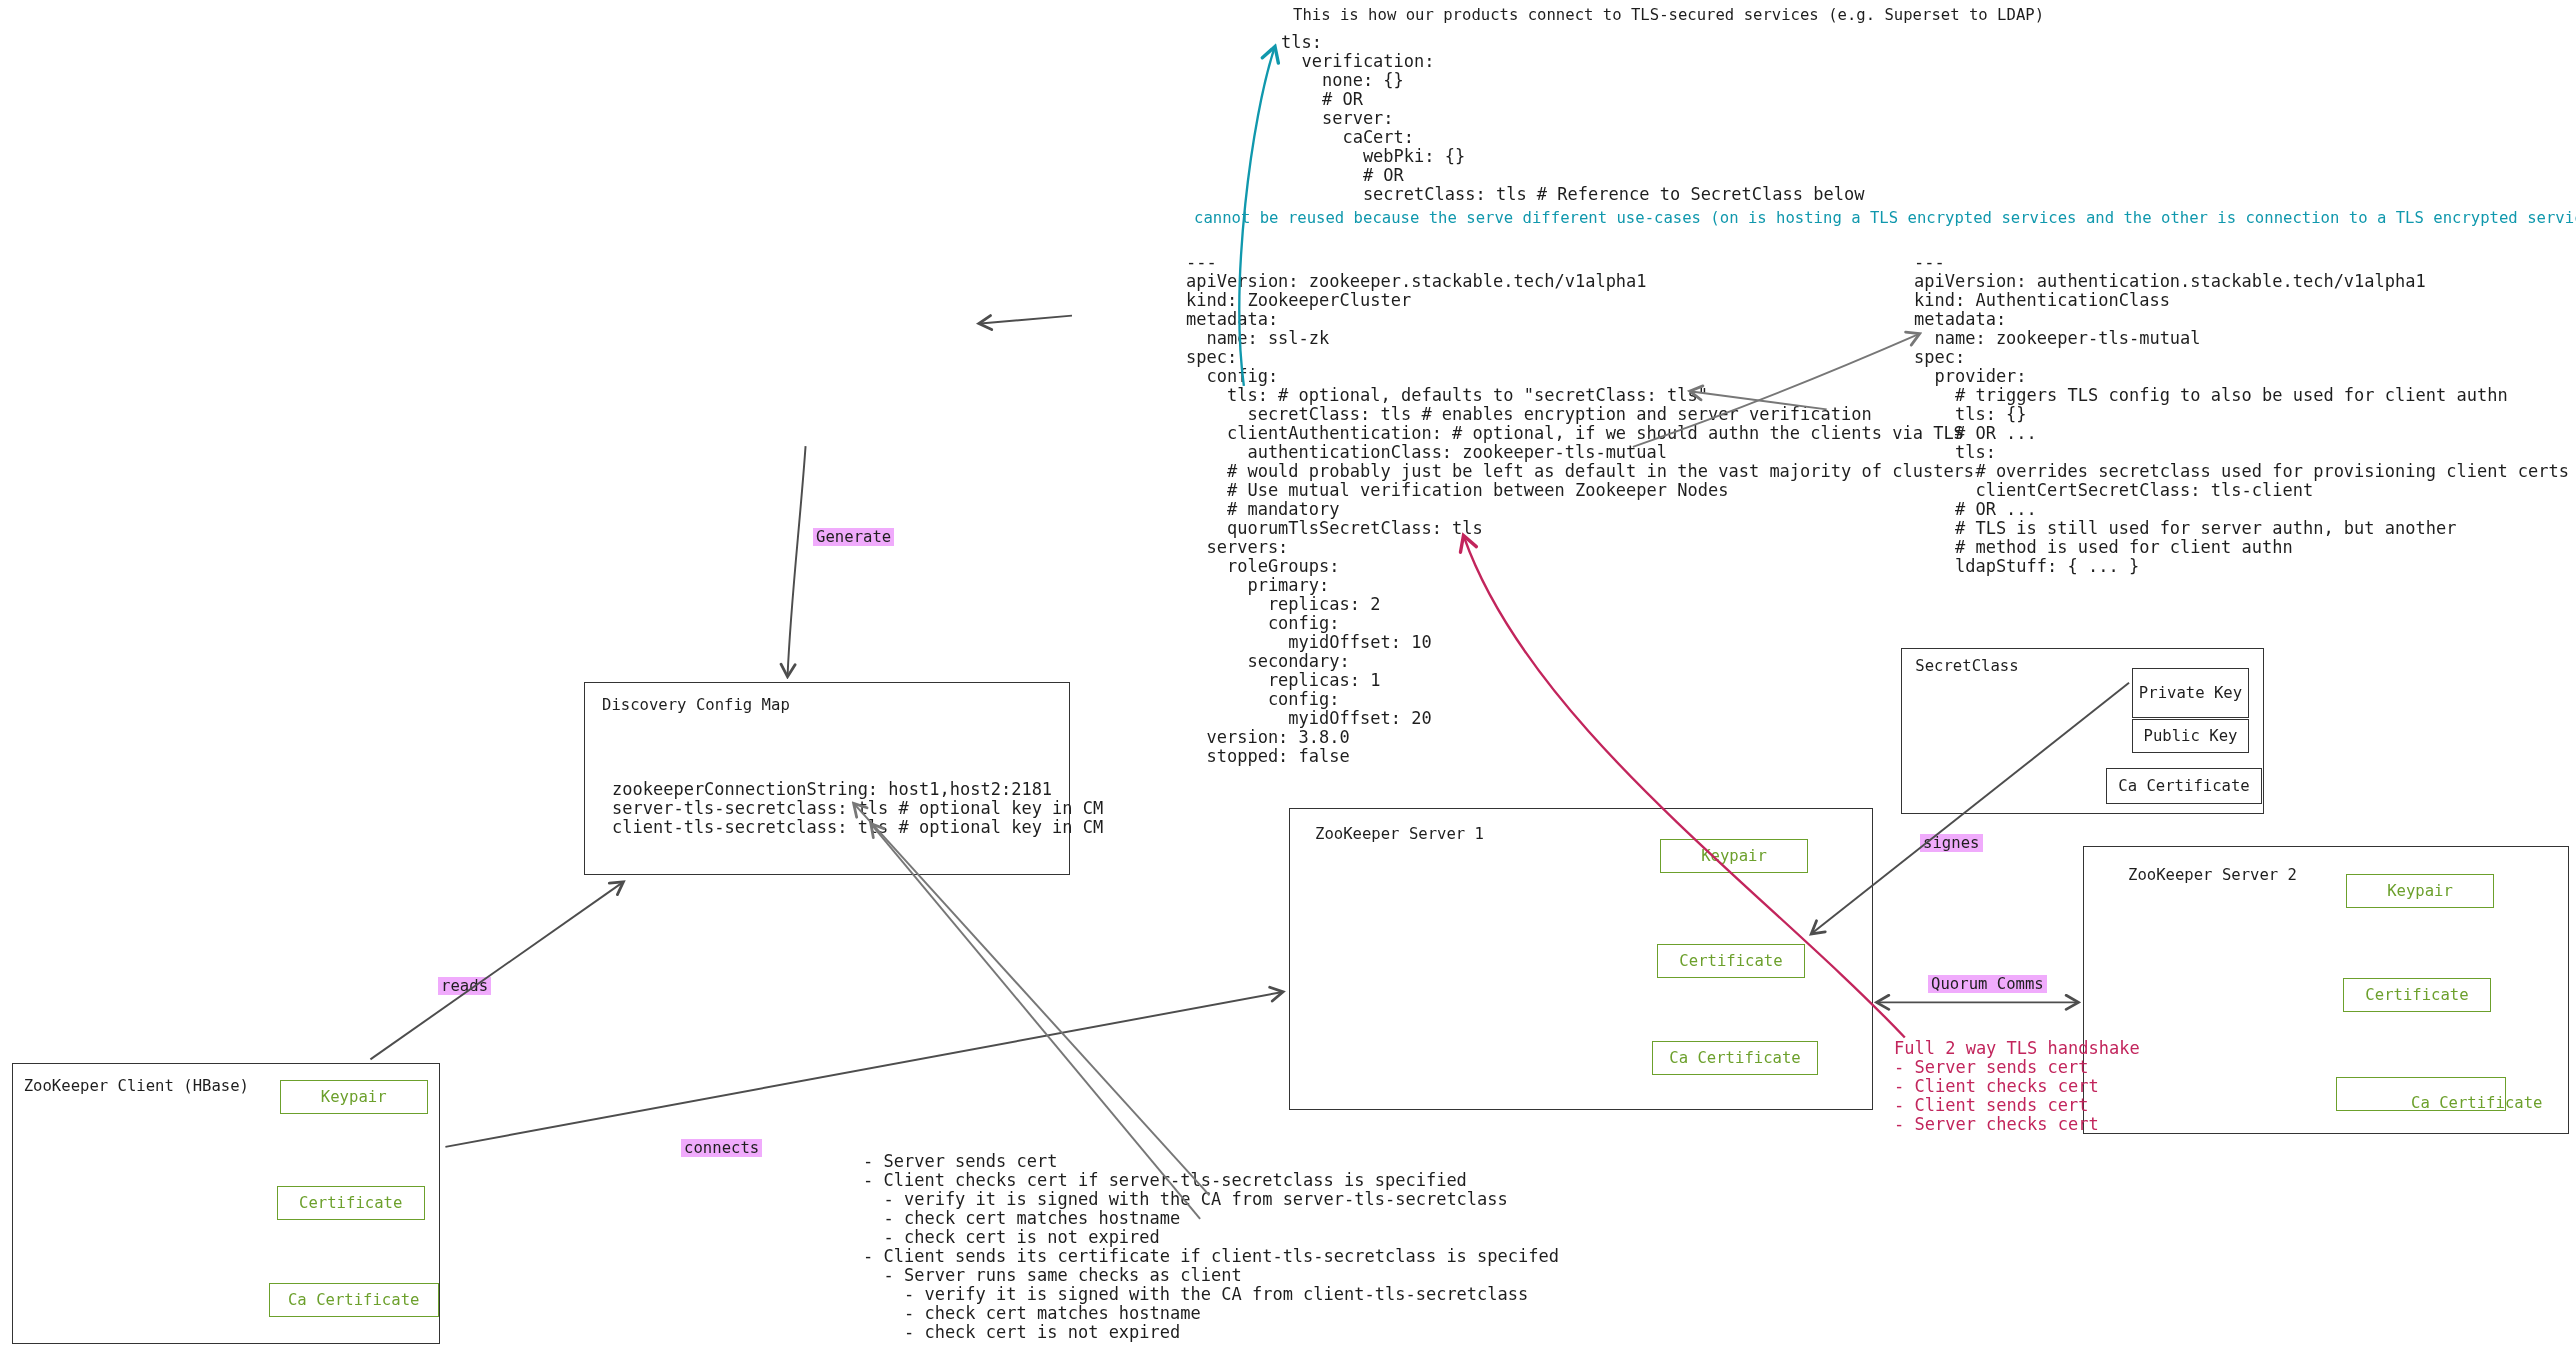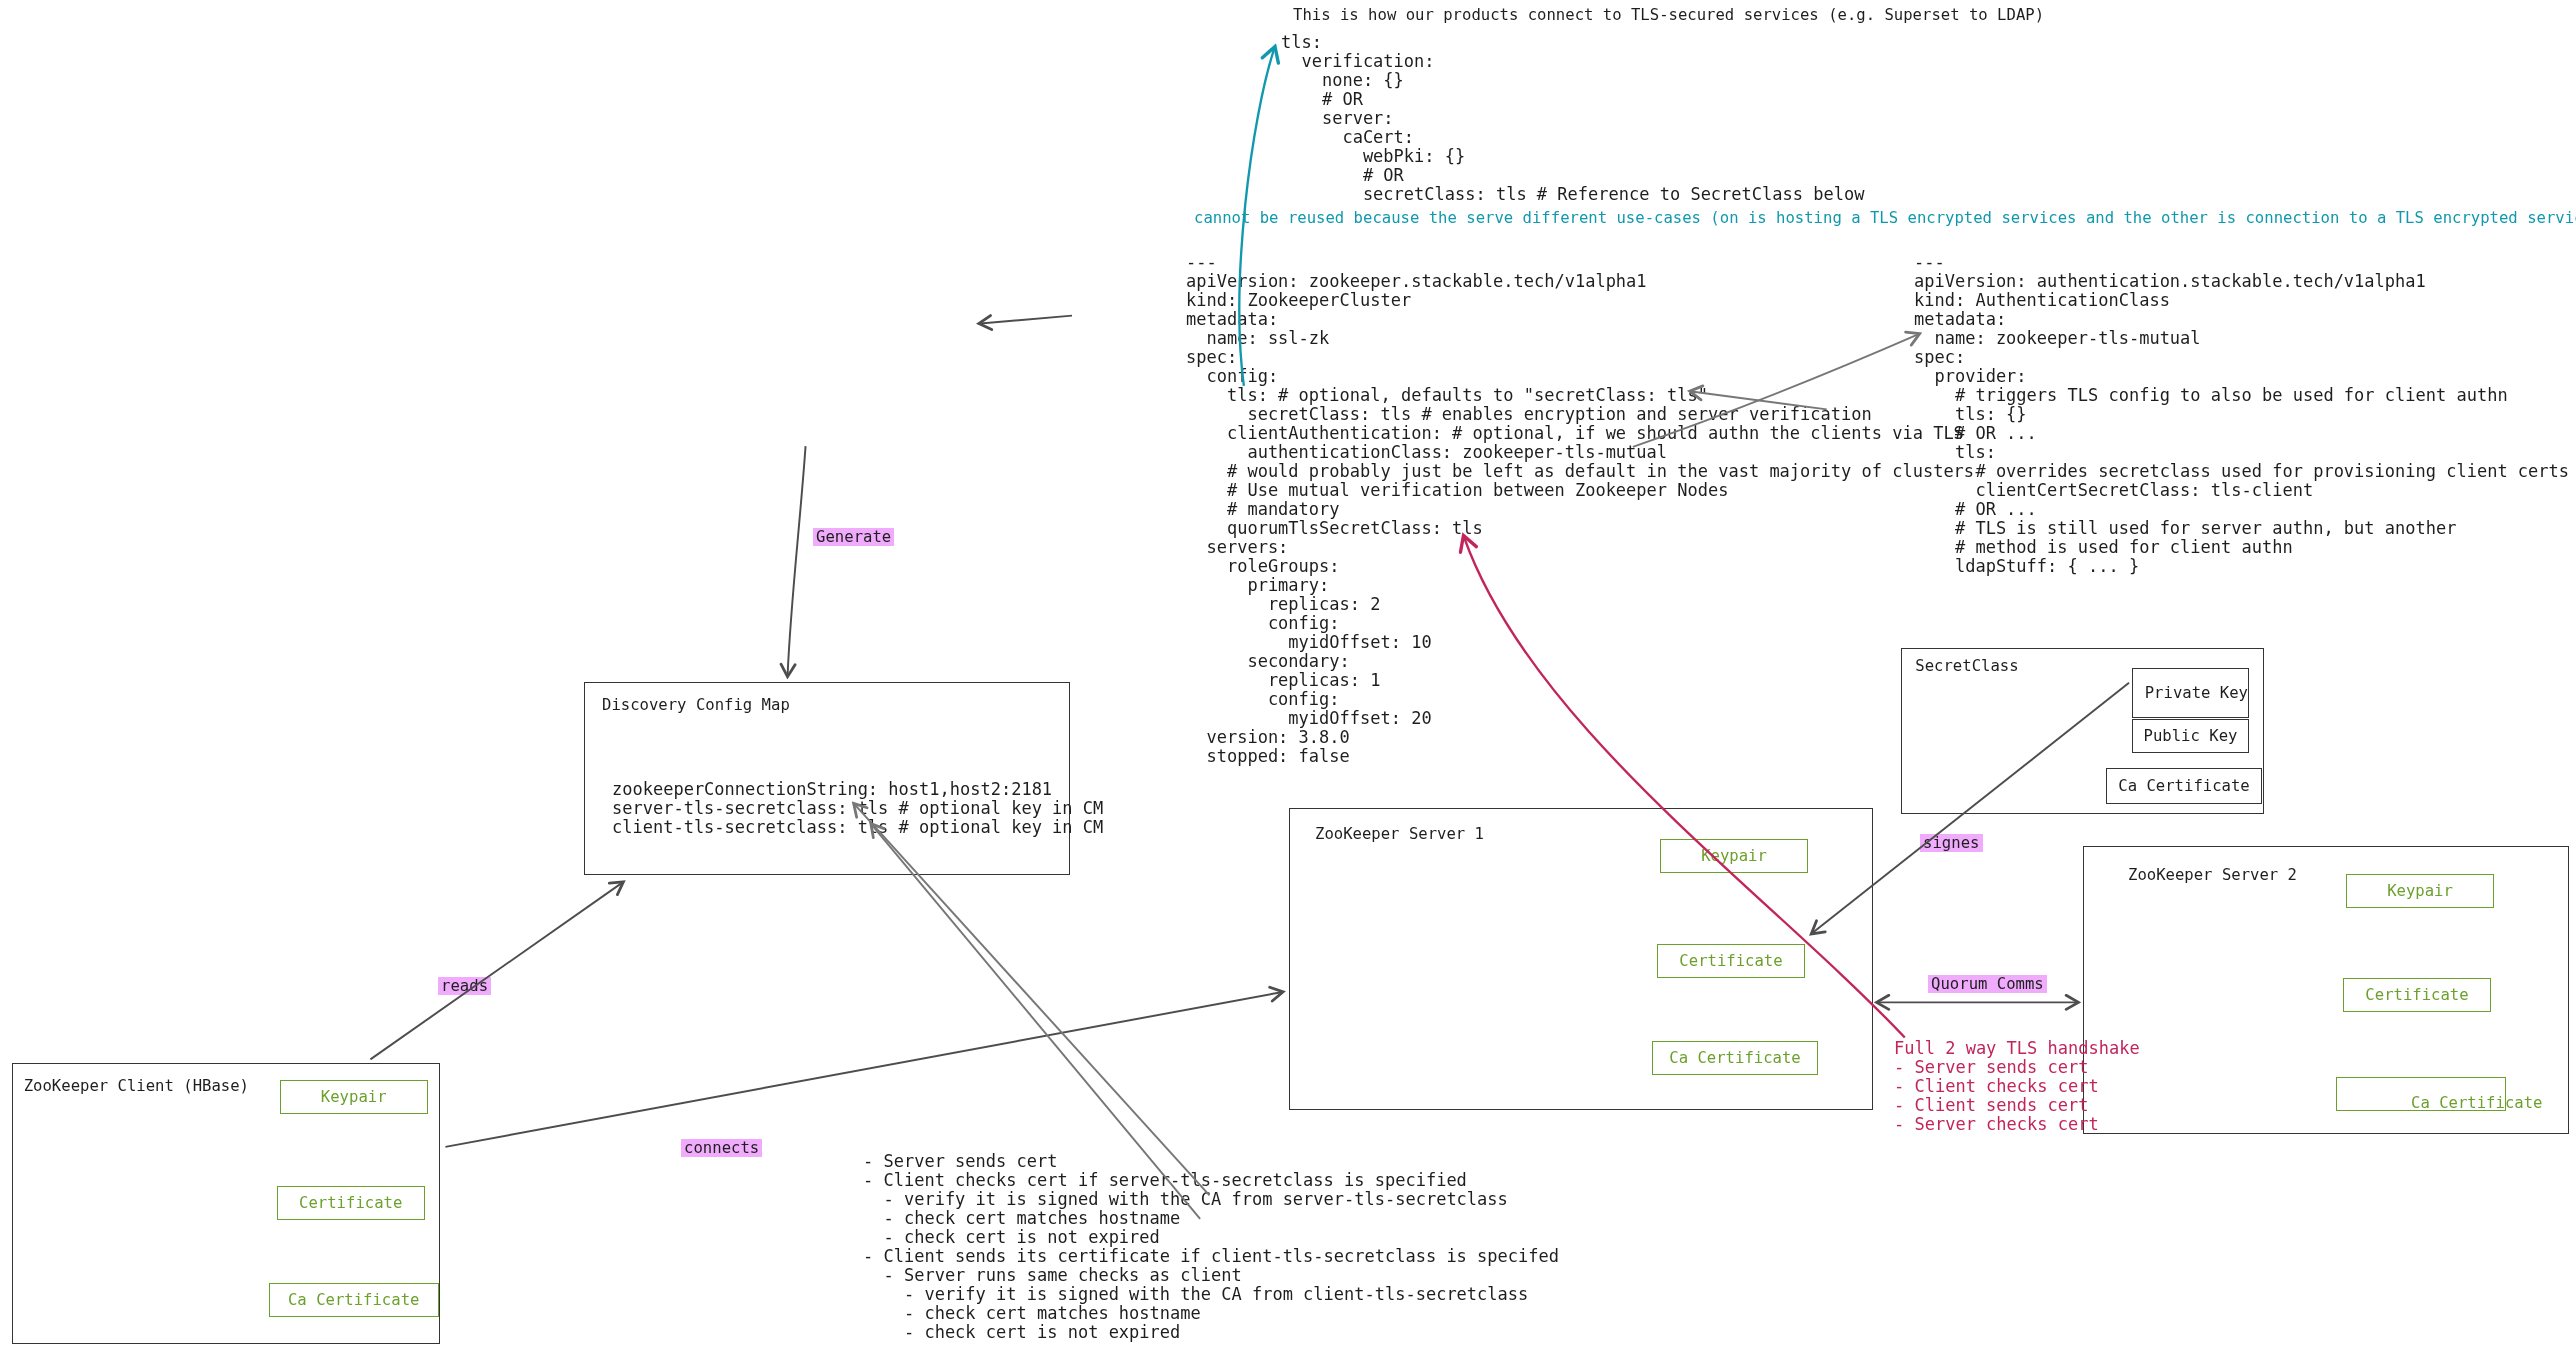--- a/index.html
+++ b/index.html
@@ -180,21 +180,21 @@
     <div class="chip" style="left:259px; top:131px; width:148px; height:34px;">
       <span>Certificate</span>
     </div>
     <div class="chip chip-offset-label" style="left:252px; top:230px; width:170px; height:34px;">
       <span class="offset-label">Ca Certificate</span>
     </div>
   </div>
 
   <div class="node" style="left:1901px; top:648px; width:363px; height:166px;">
     <div class="node-title" style="left:13.3px; top:7.8px;">SecretClass</div>
-    <div class="chip chip-dark" style="left:230px; top:19px; width:117px; height:50px;justify-content:flex-end;">
+    <div class="chip chip-dark" style="left:230px; top:19px; width:117px; height:50px;">
       <span>Private Key</span>
     </div>
     <div class="chip chip-dark" style="left:230px; top:70px; width:117px; height:34px;">
       <span>Public Key</span>
     </div>
     <div class="chip chip-dark" style="left:204px; top:119px; width:156px; height:36px;">
       <span>Ca Certificate</span>
     </div>
   </div>
 

